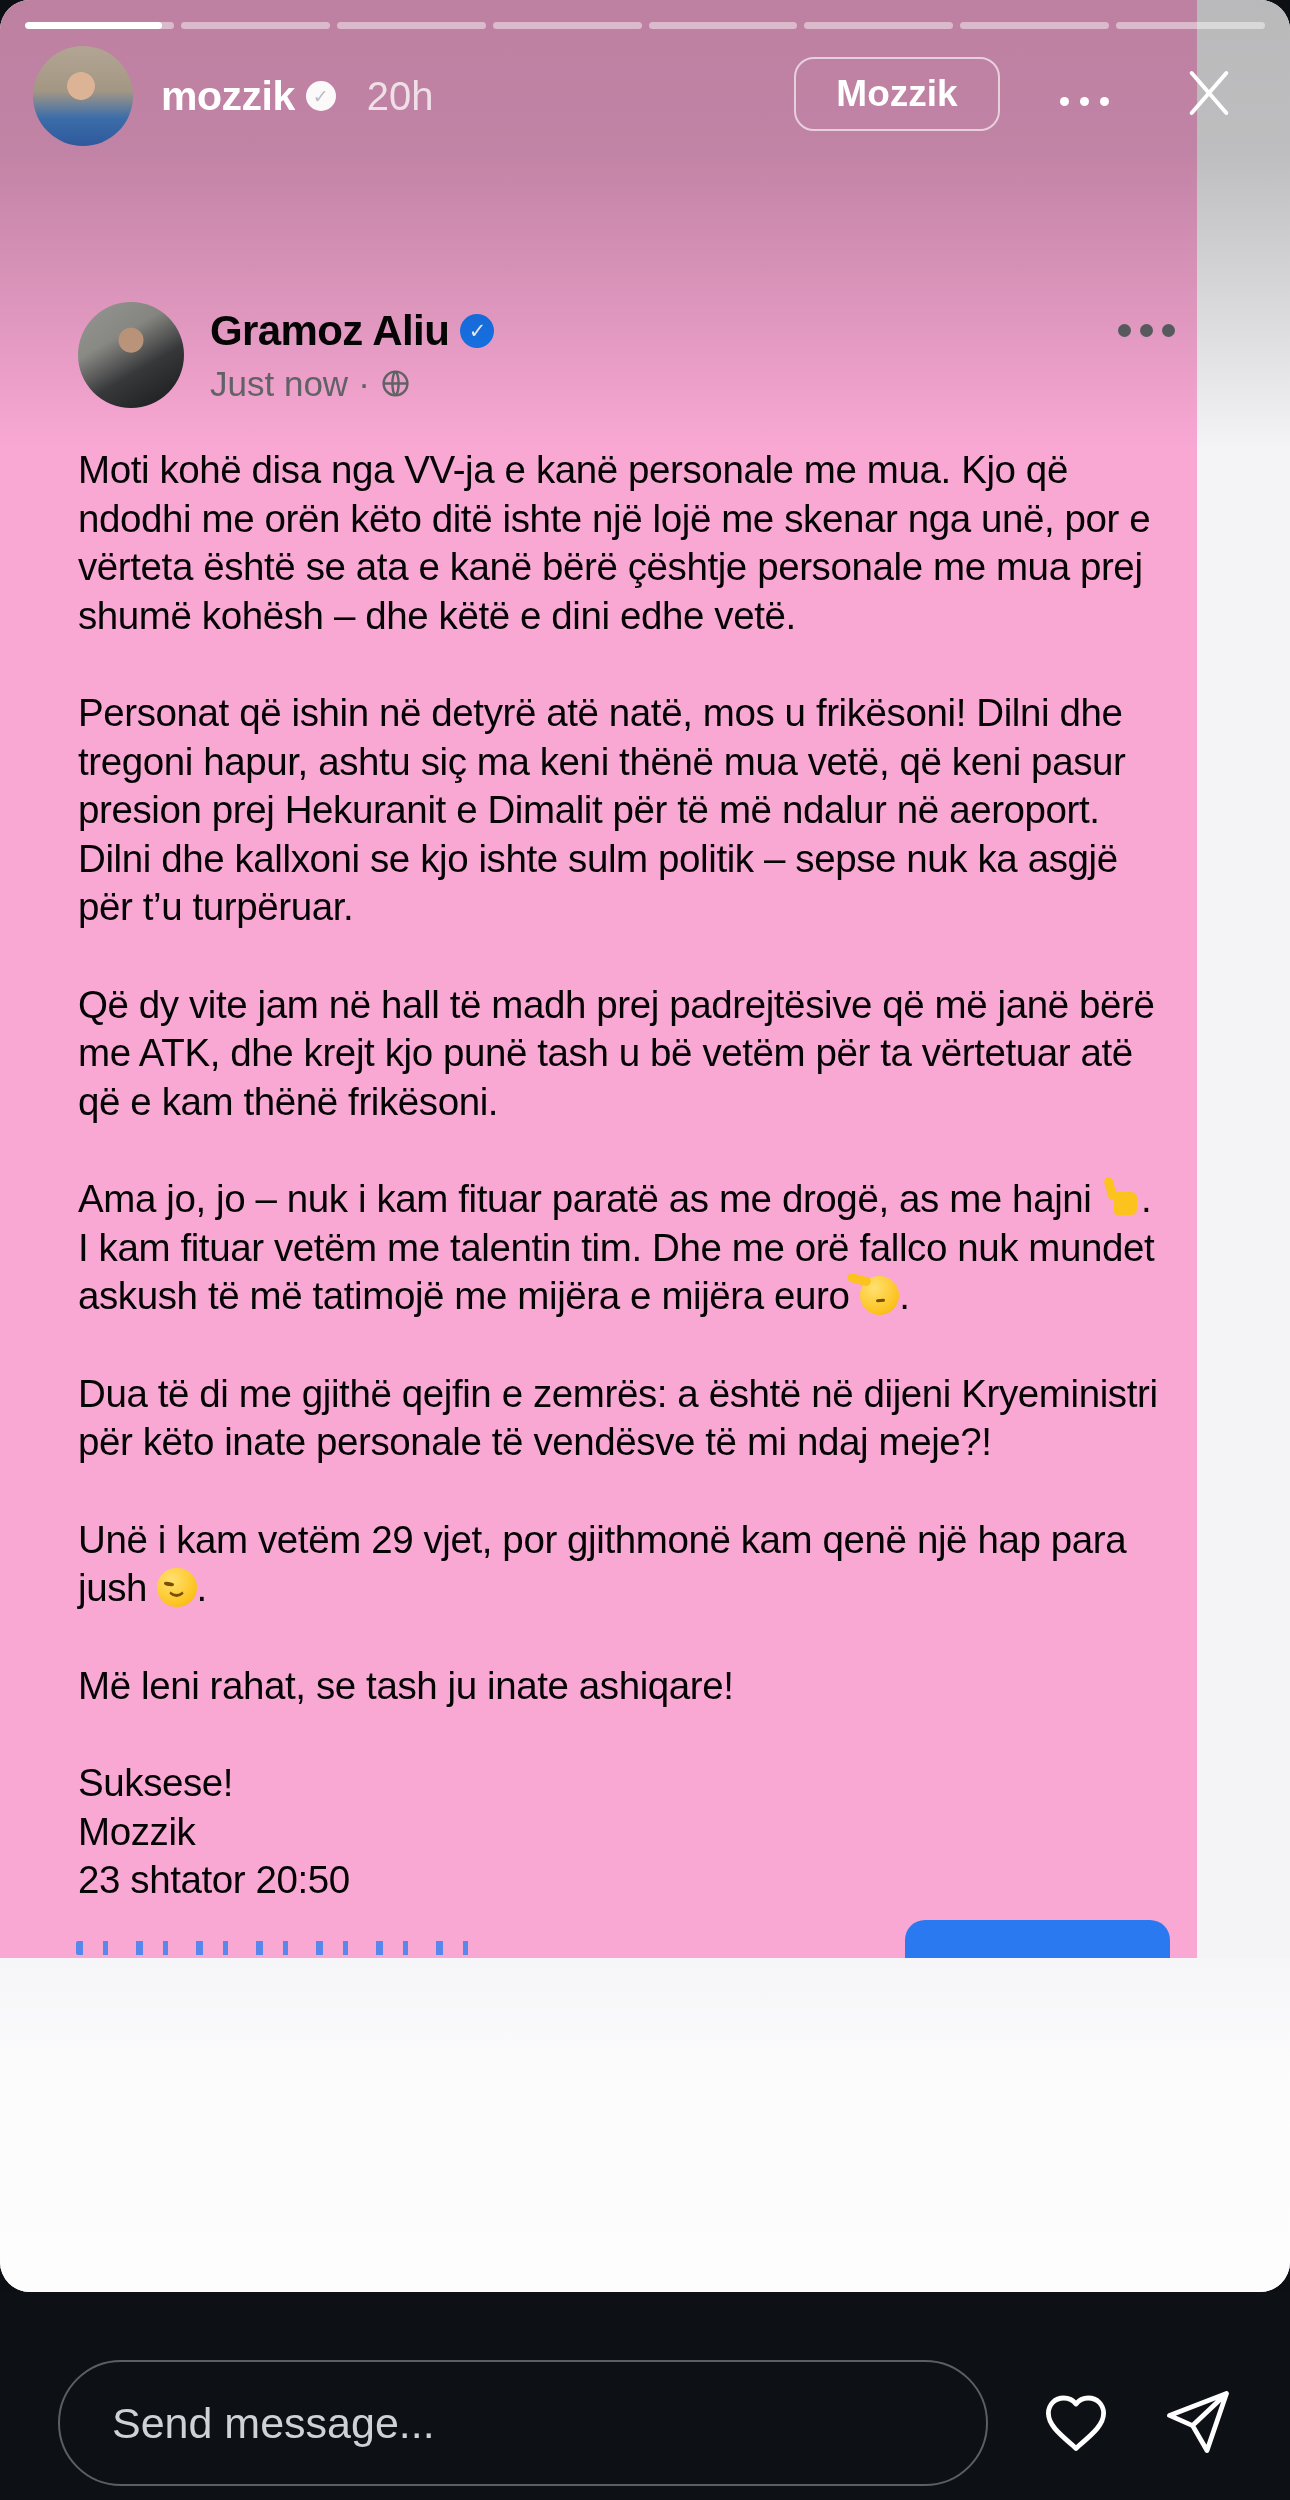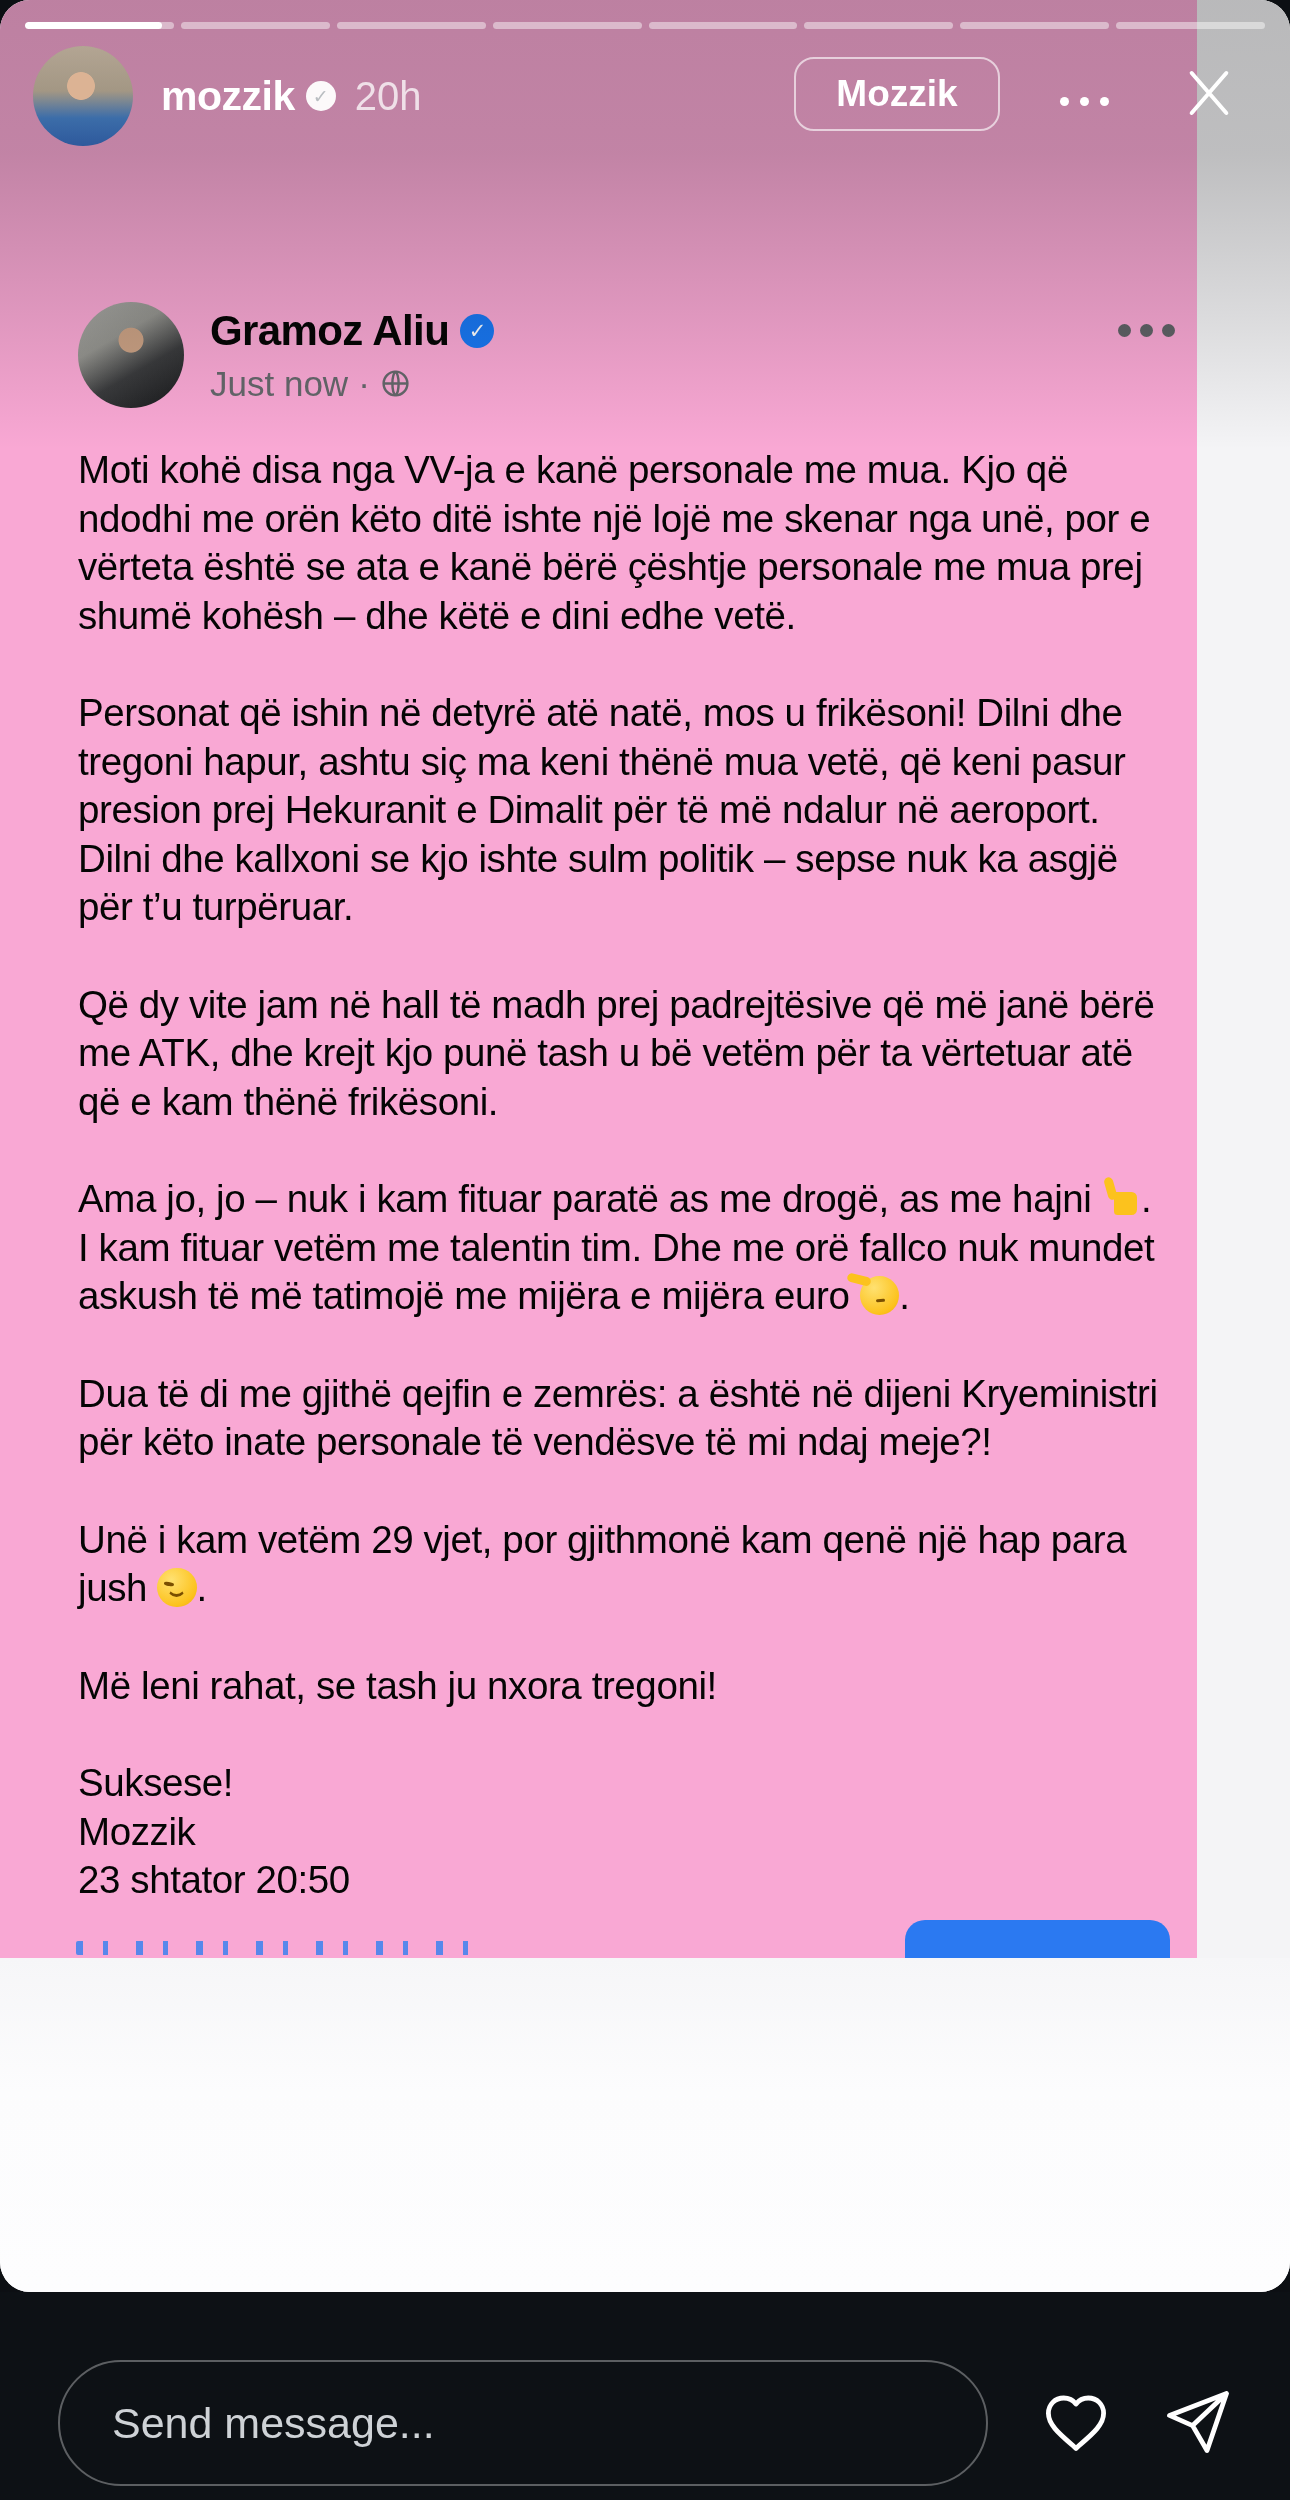--- a/index.html
+++ b/index.html
@@ -21,21 +21,21 @@
   .seg{flex:1;background:rgba(255,255,255,0.45);border-radius:4px;overflow:hidden;}
   .seg .fill{height:100%;background:#ffffff;border-radius:4px;}
 
   
   .story-header{position:absolute;top:45px;left:33px;right:25px;height:102px;z-index:10;display:flex;align-items:center;}
   .story-avatar{width:100px;height:100px;border-radius:50%;flex:0 0 auto;
      background:radial-gradient(circle at 48% 40%,#dcb394 0 17%,rgba(0,0,0,0) 18%),
                 linear-gradient(180deg,#b3a593 0%,#a39784 45%,#3c6da9 72%,#2e599c 100%);}
   .story-name-row{display:flex;align-items:center;margin-left:28px;gap:11px;}
   .story-username{color:#fff;font-size:41px;font-weight:700;letter-spacing:-0.5px;}
-  .story-time{color:rgba(255,255,255,0.75);font-size:40px;margin-left:8px;}
+  .story-time{color:rgba(255,255,255,0.75);font-size:40px;margin-left:20px;}
   .verified-badge{display:inline-flex;align-items:center;justify-content:center;border-radius:50%;flex:0 0 auto;}
   .verified-badge::before{content:"\2713";color:inherit;font-weight:bold;}
   .badge-story{width:30px;height:30px;background:rgba(255,255,255,0.95);color:#b9bdc1;font-size:19px;}
   .badge-post{width:34px;height:34px;background:#1877f2;color:#fff;font-size:21px;}
   .follow-button{position:absolute;right:265px;top:12px;width:206px;height:74px;border:2.5px solid rgba(255,255,255,0.62);
      border-radius:20px;color:#fff;font-size:37px;font-weight:600;display:flex;align-items:center;justify-content:center;
      background:transparent;cursor:pointer;}
   .story-dots{position:absolute;right:150px;top:46px;display:flex;gap:11px;cursor:pointer;padding:6px;}
   .story-dots span{width:9px;height:9px;border-radius:50%;background:#fff;}
   .close-button{position:absolute;right:24px;top:16px;width:64px;height:64px;cursor:pointer;}
@@ -120,21 +120,21 @@
             </div>
           </div>
         </div>
         <div class="post-body">
             <p class="post-paragraph">Moti kohë disa nga VV-ja e kanë personale me mua. Kjo që ndodhi me orën këto ditë ishte një lojë me skenar nga unë, por e vërteta është se ata e kanë bërë çështje personale me mua prej shumë kohësh – dhe këtë e dini edhe vetë.</p>
             <p class="post-paragraph">Personat që ishin në detyrë atë natë, mos u frikësoni! Dilni dhe tregoni hapur, ashtu siç ma keni thënë mua vetë, që keni pasur presion prej Hekuranit e Dimalit për të më ndalur në aeroport. Dilni dhe kallxoni se kjo ishte sulm politik – sepse nuk ka asgjë për t’u turpëruar.</p>
             <p class="post-paragraph">Që dy vite jam në hall të madh prej padrejtësive që më janë bërë me ATK, dhe krejt kjo punë tash u bë vetëm për ta vërtetuar atë që e kam thënë frikësoni.</p>
             <p class="post-paragraph">Ama jo, jo – nuk i kam fituar paratë as me drogë, as me hajni <span class="emoji emoji-thumbs-up"></span>. I kam fituar vetëm me talentin tim. Dhe me orë fallco nuk mundet askush të më tatimojë me mijëra e mijëra euro <span class="emoji face emoji-saluting-face"></span>.</p>
             <p class="post-paragraph">Dua të di me gjithë qejfin e zemrës: a është në dijeni Kryeministri për këto inate personale të vendësve të mi ndaj meje?!</p>
             <p class="post-paragraph">Unë i kam vetëm 29 vjet, por gjithmonë kam qenë një hap para jush <span class="emoji face emoji-winking-face"></span>.</p>
-            <p class="post-paragraph">Më leni rahat, se tash ju nxora tregoni!</p>
+            <p class="post-paragraph">Më leni rahat, se tash ju inate ashiqare!</p>
             <p class="post-paragraph">Suksese!
 Mozzik
 23 shtator 20:50</p>
           </div>
       </div>
 
       <div class="post-dots">
         <span></span>
           <span></span>
           <span></span>

